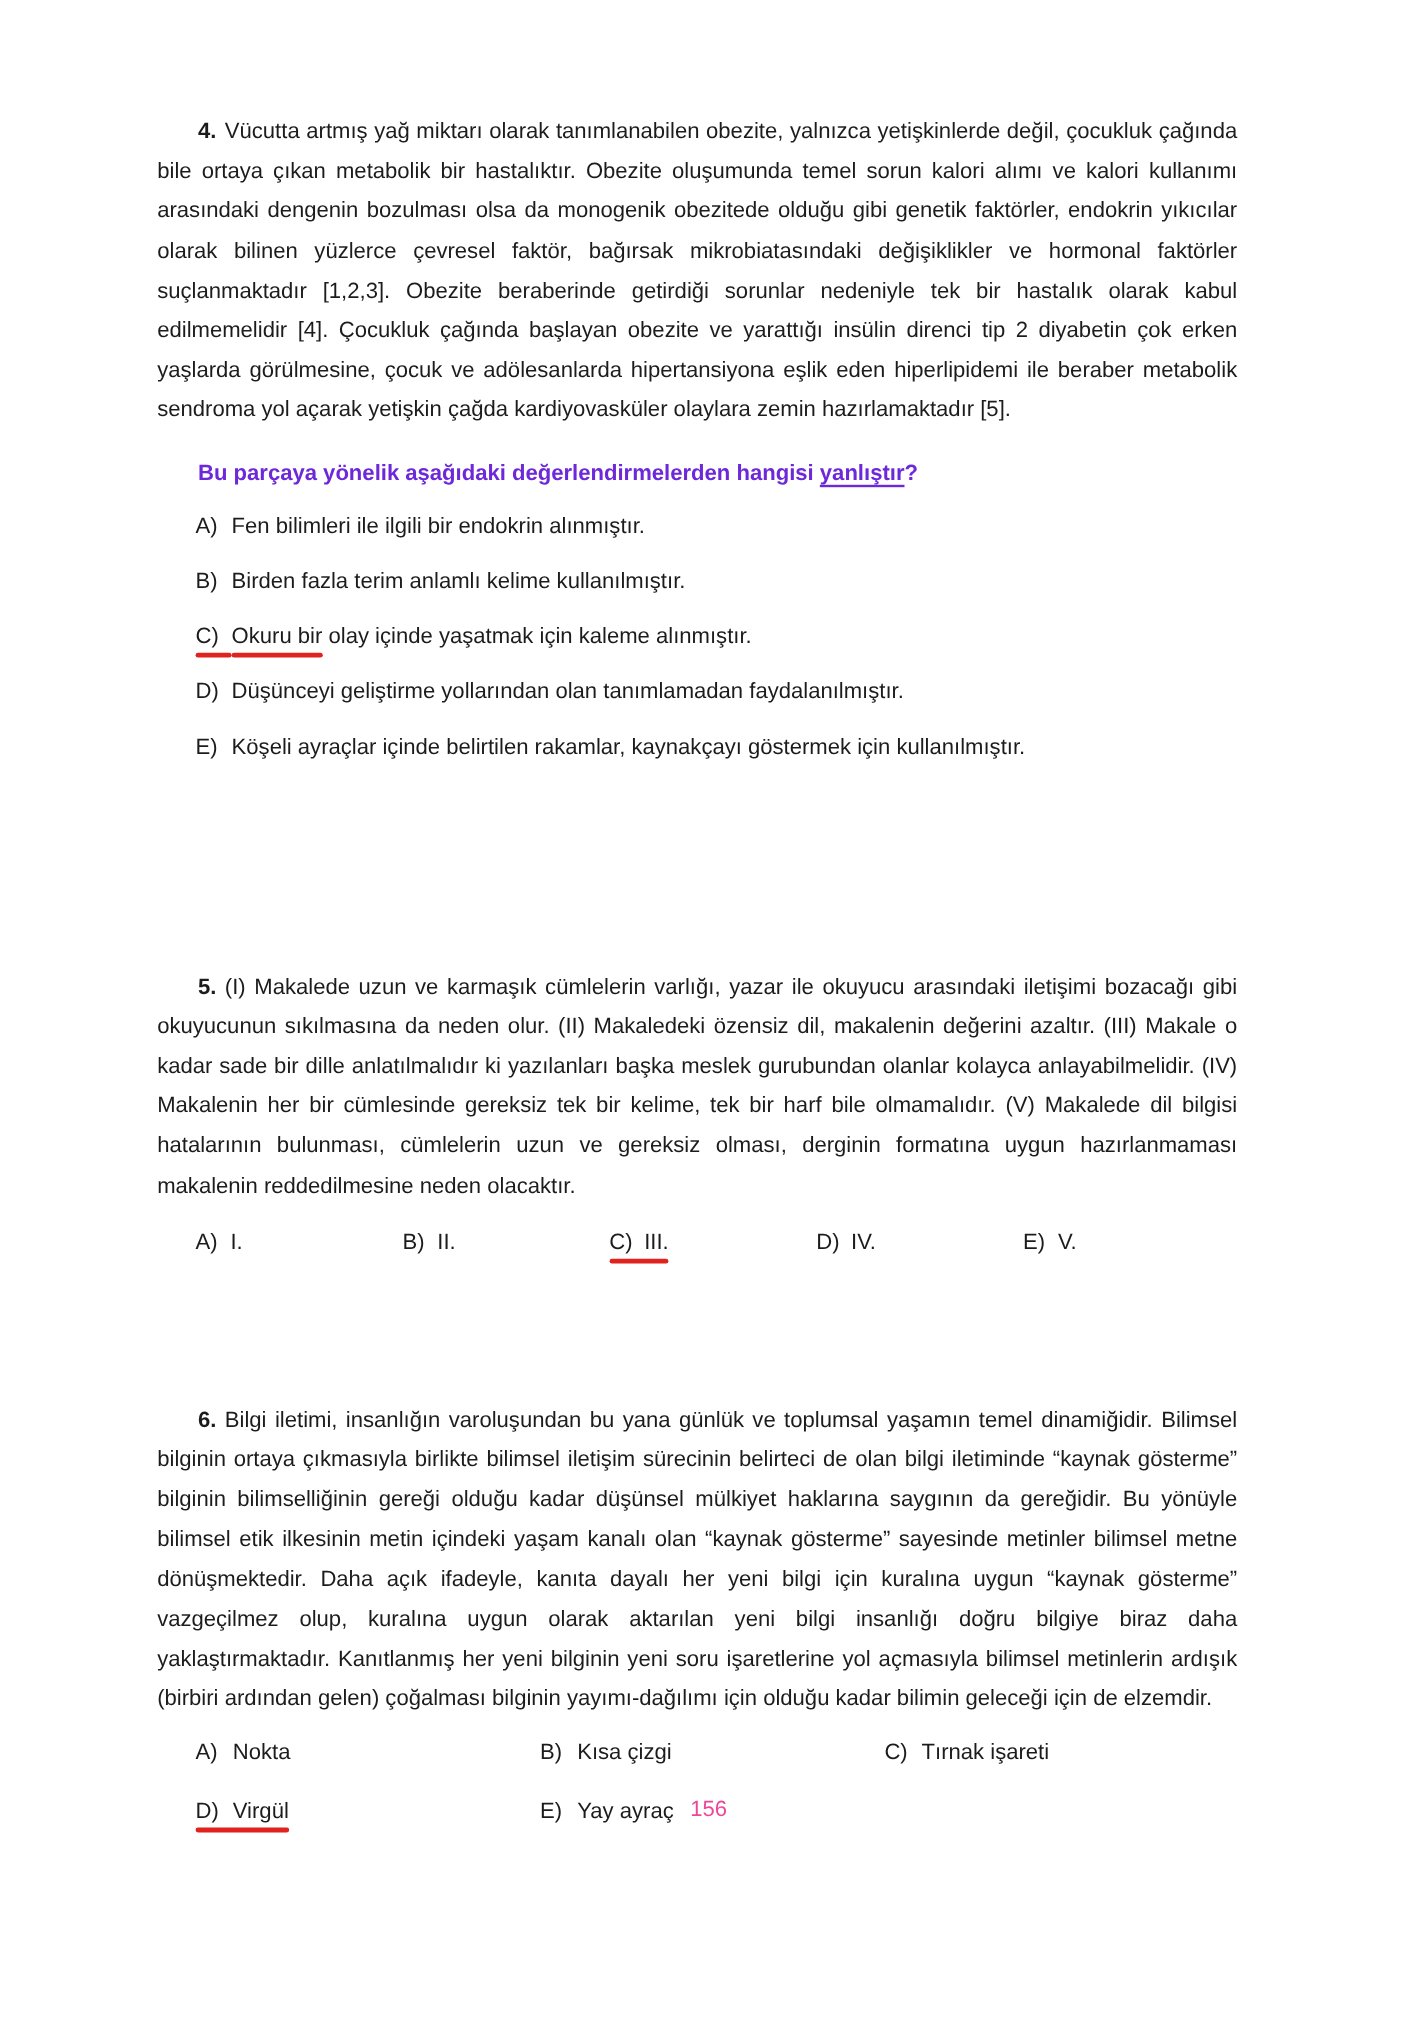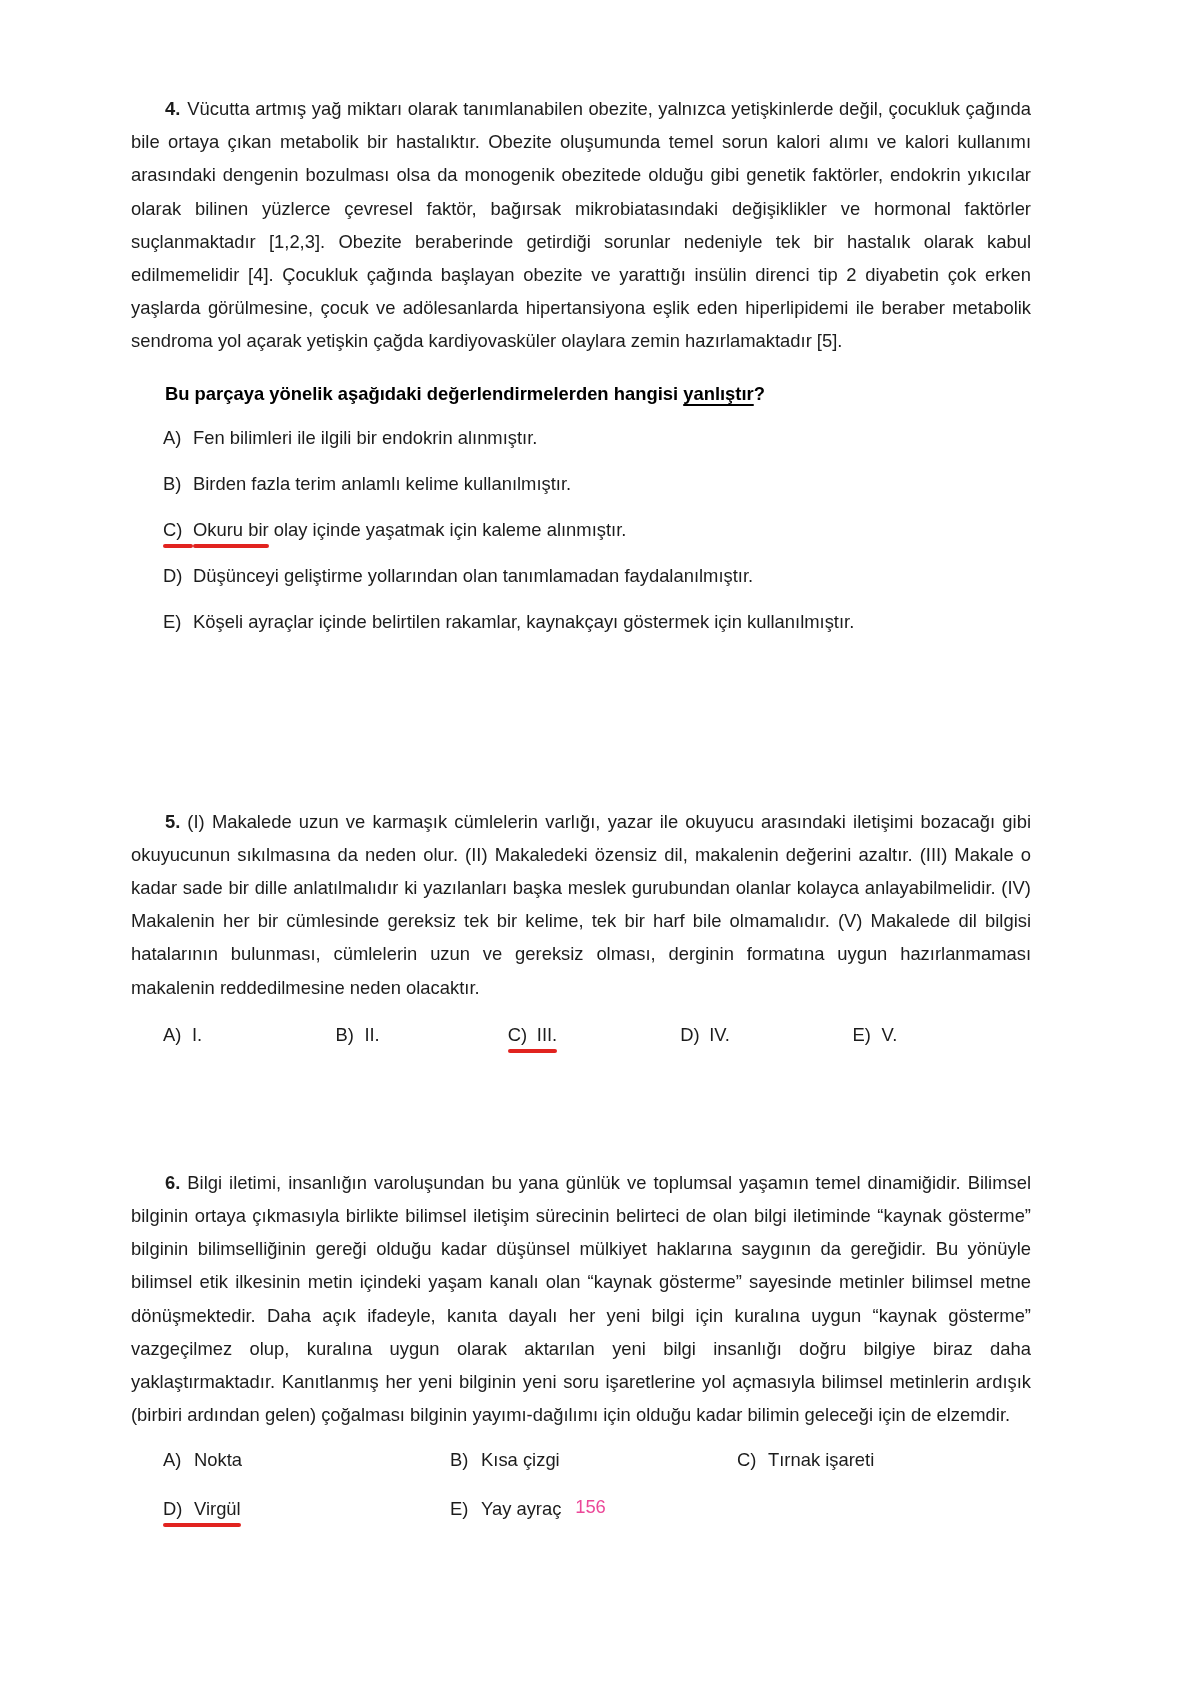--- a/index.html
+++ b/index.html
@@ -45,21 +45,21 @@
   .q-num {
     font-weight: bold;
     margin-left: 34px;
   }
   .q-num-gap { display: inline-block; width: 7px; }
 
   .q-stem {
     font-size: 18.4px;
     line-height: 30px;
     font-weight: bold;
-    color: #000000;
+    color: #6d28d9;
     margin: 21px 0 0 34px;
   }
   .u-plain {
     text-decoration: underline;
     text-decoration-thickness: 1.6px;
     text-underline-offset: 4px;
   }
 
   
   .opts {

